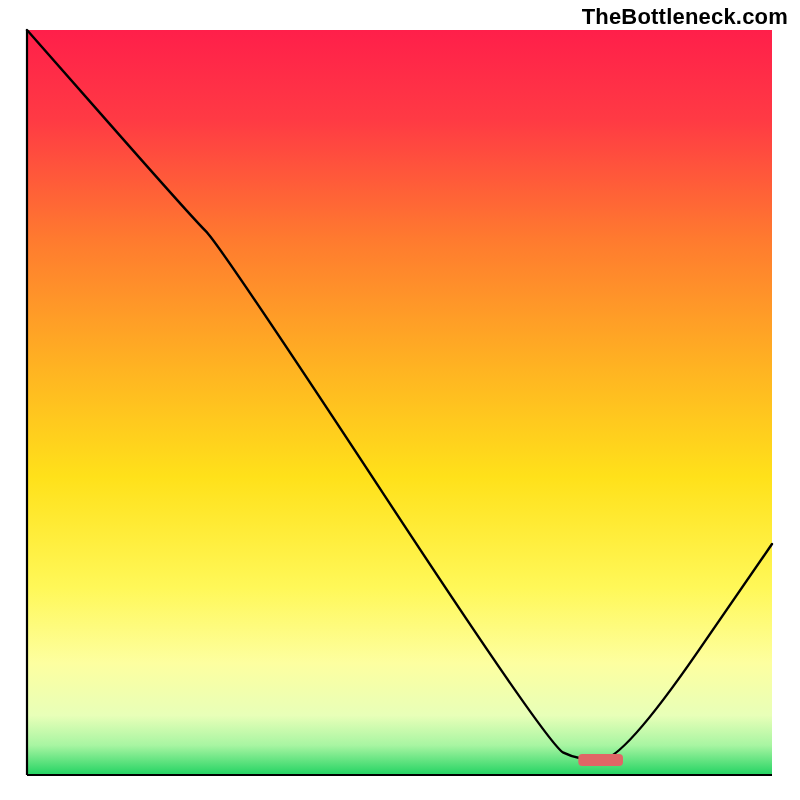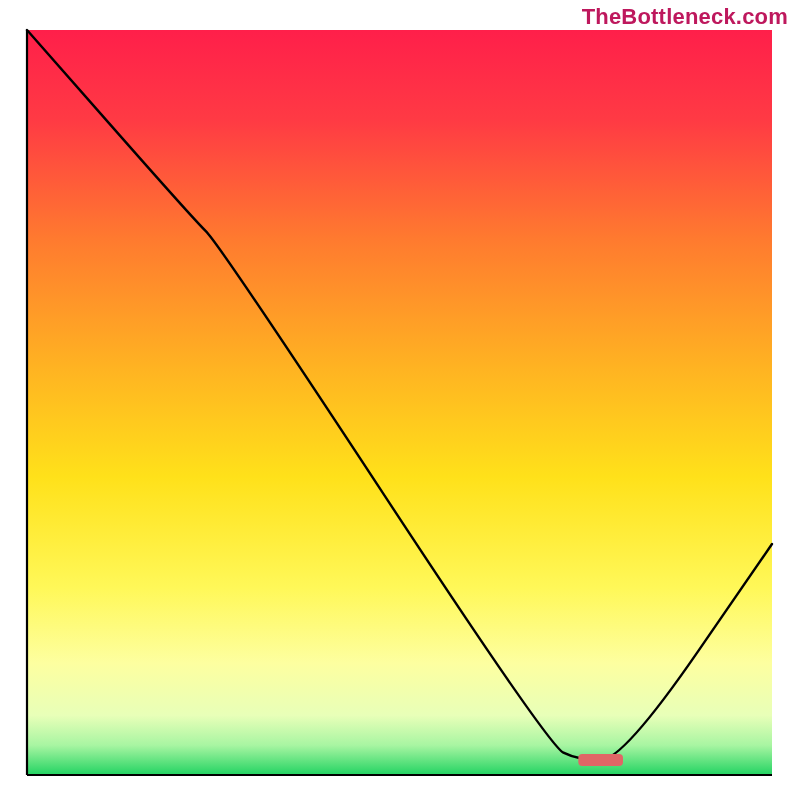--- a/index.html
+++ b/index.html
@@ -15,21 +15,21 @@
     position: relative;
     width: 800px;
     height: 800px;
   }
   .watermark {
     position: absolute;
     top: 4px;
     right: 12px;
     font-size: 22px;
     font-weight: 600;
-    color: #be185d;
+    color: #000000;
     letter-spacing: 0.2px;
     z-index: 4;
   }
   svg.chart {
     position: absolute;
     left: 0;
     top: 0;
     width: 800px;
     height: 800px;
     display: block;

